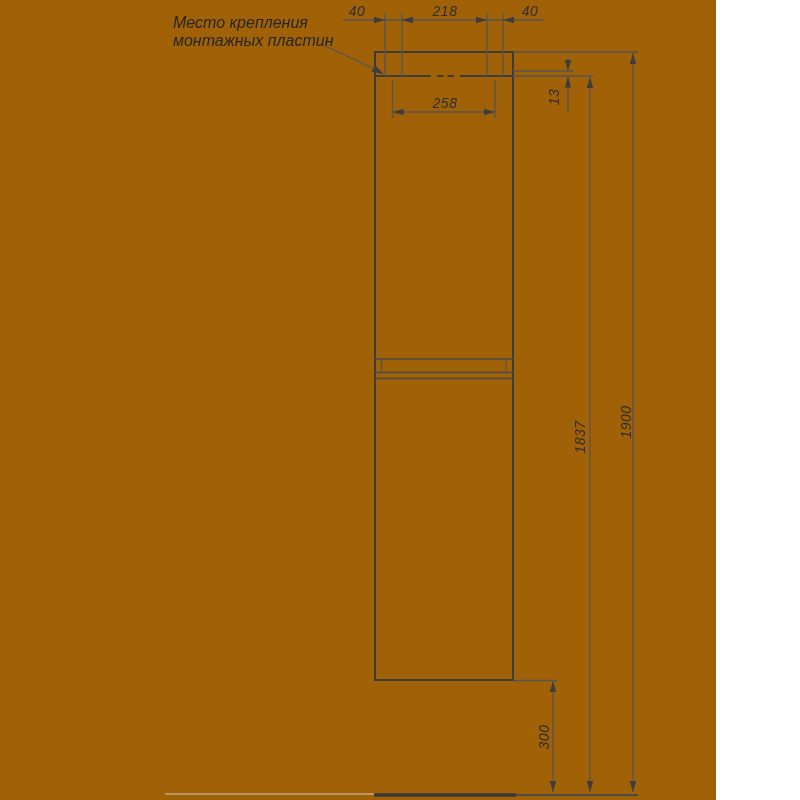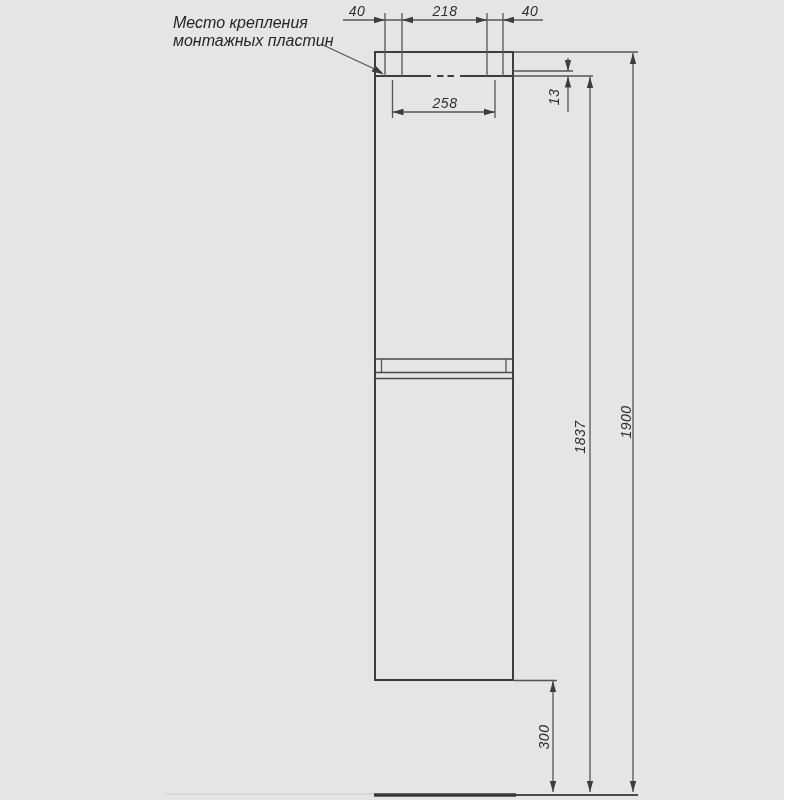--- a/index.html
+++ b/index.html
@@ -2,23 +2,23 @@
 <html><head>
 <meta charset="utf-8">
 <style>
   html, body {
     margin: 0;
     padding: 0;
     background: #ffffff;
   }
   .canvas {
     position: relative;
-    width: 784px;
+    width: 716px;
     height: 800px;
-    background: #e5e5e5;
+    background: #a16207;
     overflow: hidden;
     font-family: "Liberation Sans", sans-serif;
   }
   svg { display: block; }
   .outline   { stroke: #3d3d3d; stroke-width: 2;   fill: none; }
   .thin      { stroke: #4a4a4a; stroke-width: 1.4; fill: none; }
   .dimline   { stroke: #555555; stroke-width: 1.3; fill: none; }
   .arrow     { fill: #3d3d3d; stroke: none; }
   .dimtext {
     font-family: "Liberation Sans", sans-serif;

